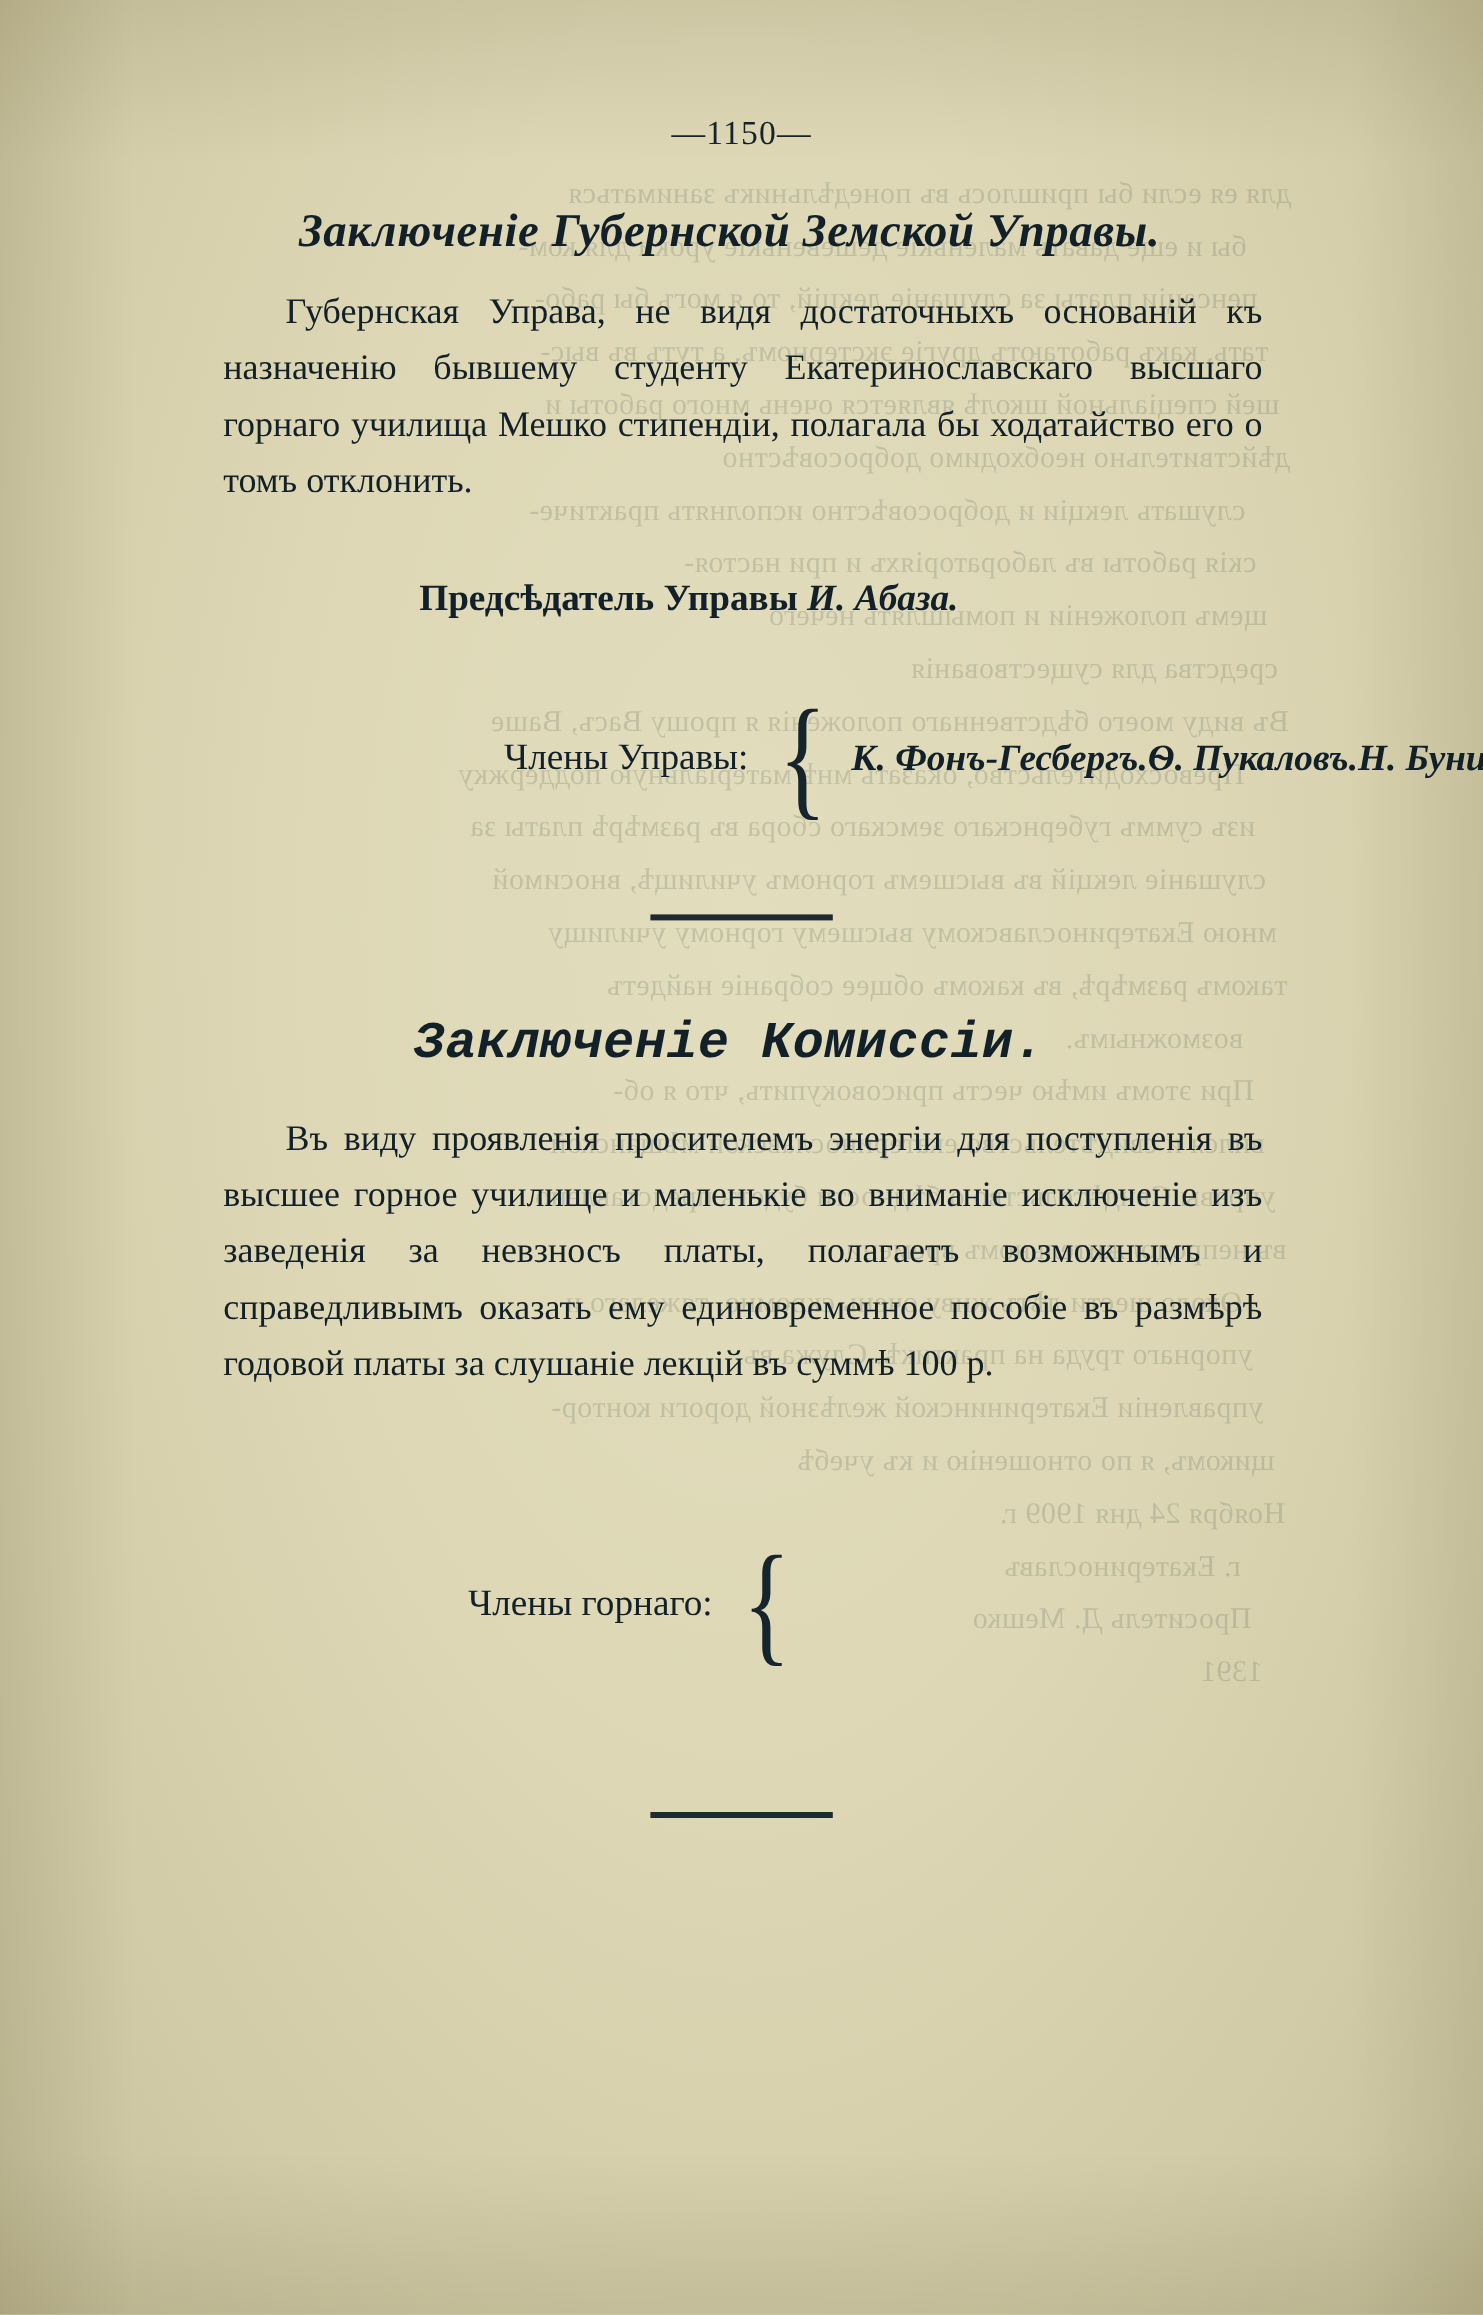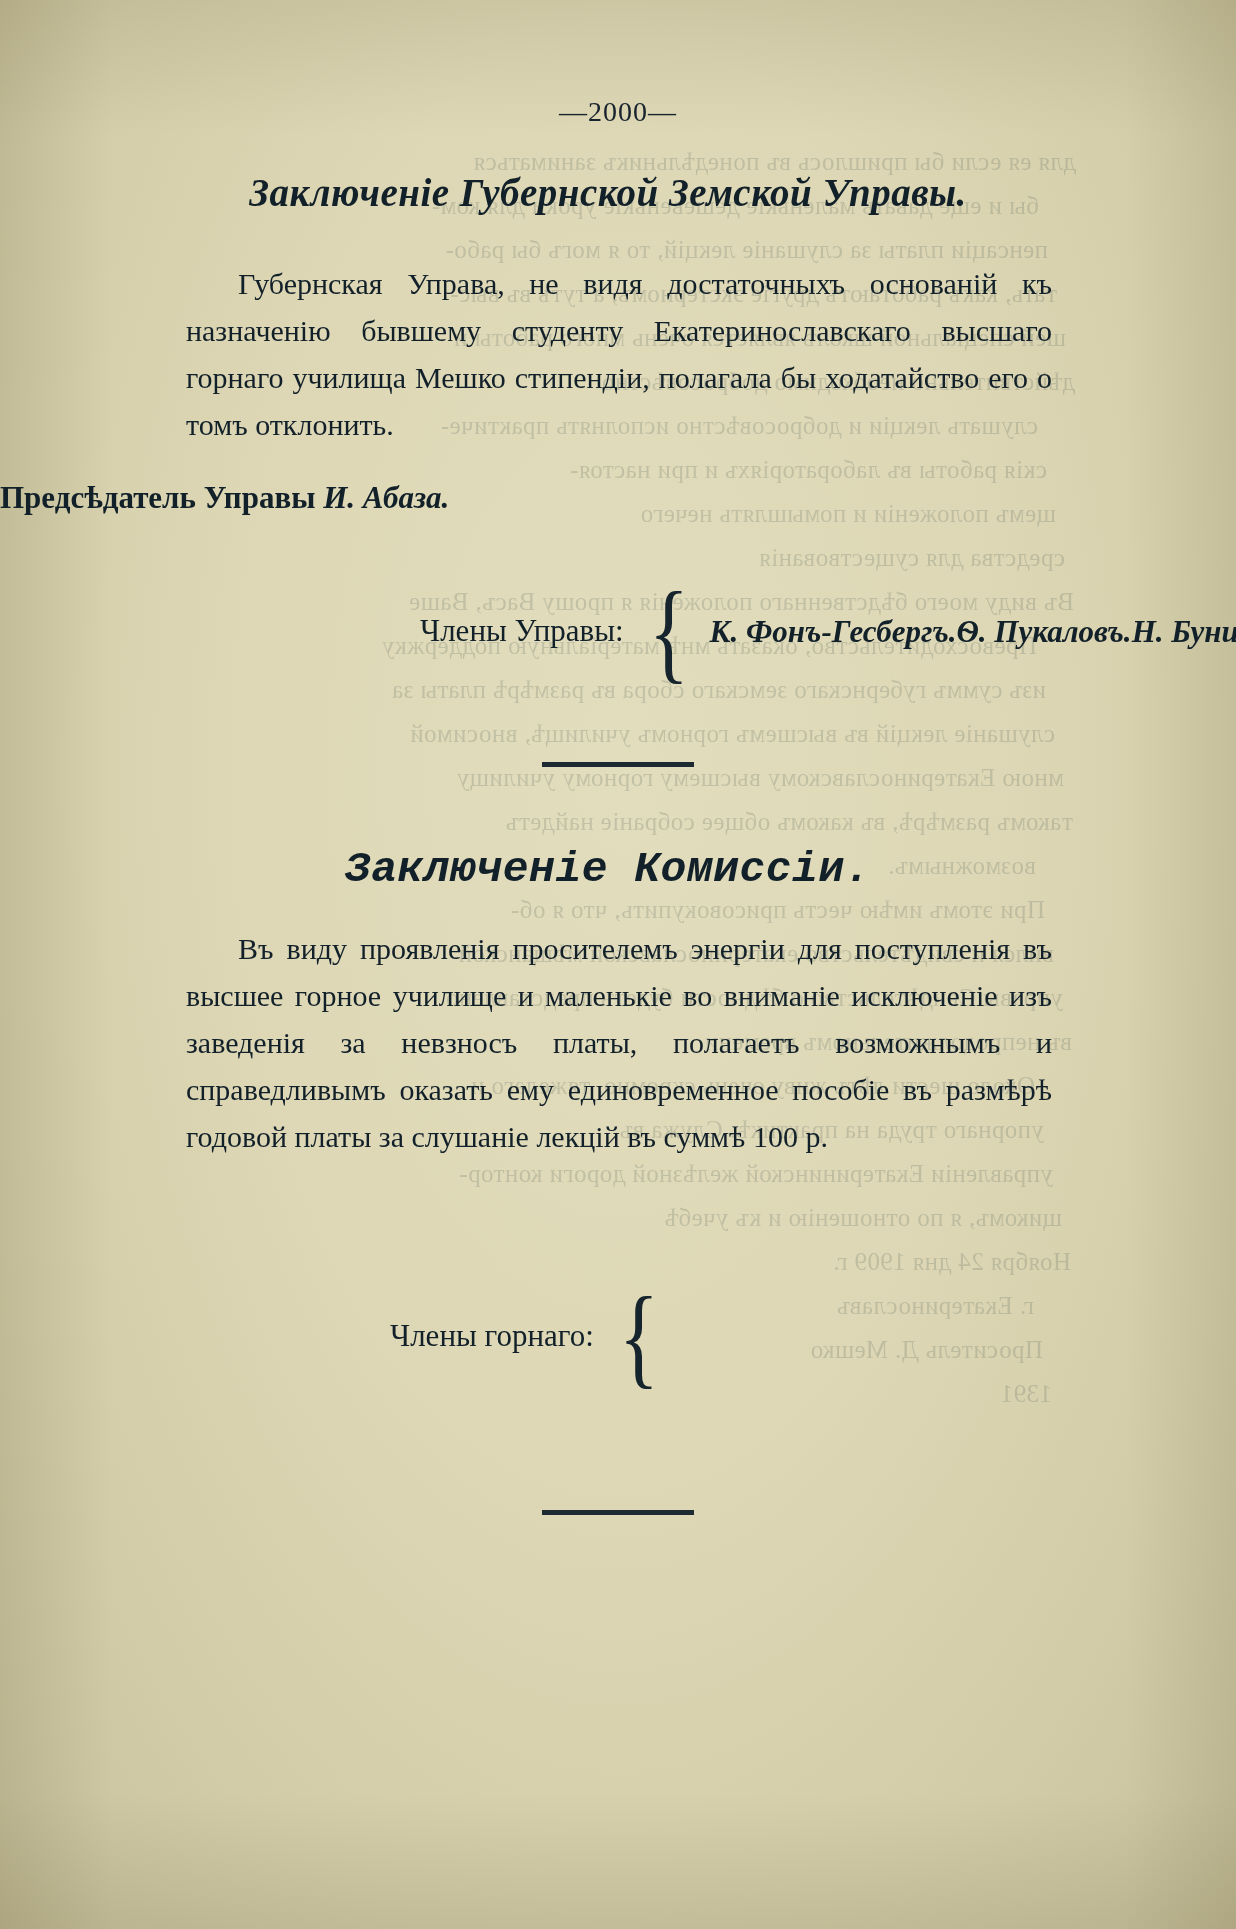--- a/index.html
+++ b/index.html
@@ -87,27 +87,28 @@
   .para {
     position: absolute;
     left: 186px;
     width: 866px;
     font-size: 30px;
     line-height: 47px;
     text-align: justify;
     text-indent: 52px;
     color: #12202a;
   }
-  #para1 { top: 260px; }
+  #para1 { top: 236px; }
   #para2 { top: 925px; }
 
   .signature {
     position: absolute;
     width: 1148px;
     left: 0;
+    text-align: center;
     font-weight: bold;
     font-size: 31px;
     color: #112029;
   }
   #chair { top: 480px; }
   #chair .nm { font-style: italic; }
 
   .members {
     position: absolute;
     display: flex;
@@ -188,21 +189,21 @@
       <div class="bl" style="top: 1152px; left: 183px;">управленiи Екатерининской желѣзной дороги контор-</div>
       <div class="bl" style="top: 1196px; left: 174px;">щикомъ, я по отношенiю и къ учебѣ</div>
       <div class="bl" style="top: 1240px; left: 165px;">Ноября 24 дня 1909 г.</div>
       <div class="bl" style="top: 1284px; left: 202px;">г. Екатеринославъ</div>
       <div class="bl" style="top: 1328px; left: 193px;">Проситель Д. Мешко</div>
       <div class="bl" style="top: 1372px; left: 184px;">1391</div>
     </div>
 
   <div class="content">
 
-    <div class="folio">—2000—</div>
+    <div class="folio">—1150—</div>
 
     <div class="headline" id="head1">Заключенiе Губернской Земской Управы.</div>
 
     <div class="para" id="para1">Губернская Управа, не видя достаточныхъ основанiй къ назначенiю бывшему студенту Екатеринославскаго высшаго горнаго училища Мешко стипендiи, полагала бы ходатайство его о томъ отклонить.</div>
 
     <div class="signature" id="chair">
       <span>Предсѣдатель Управы</span>
       <span class="nm">И. Абаза.</span>
     </div>
 

